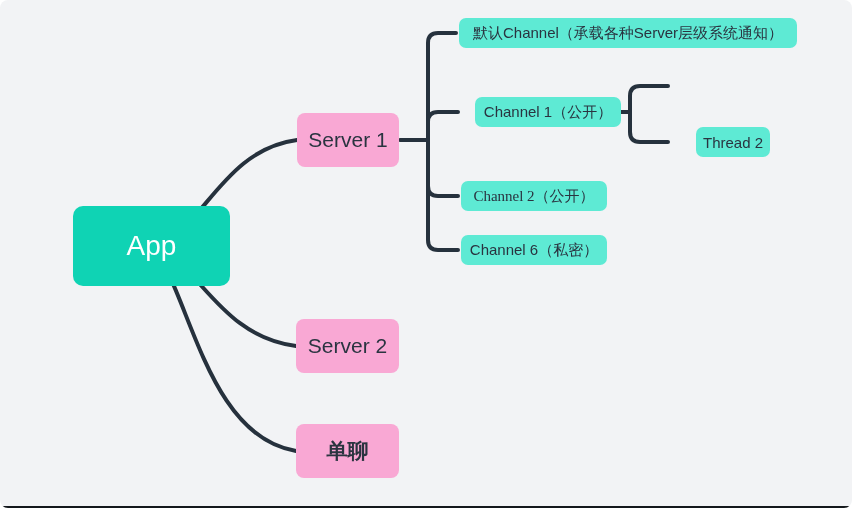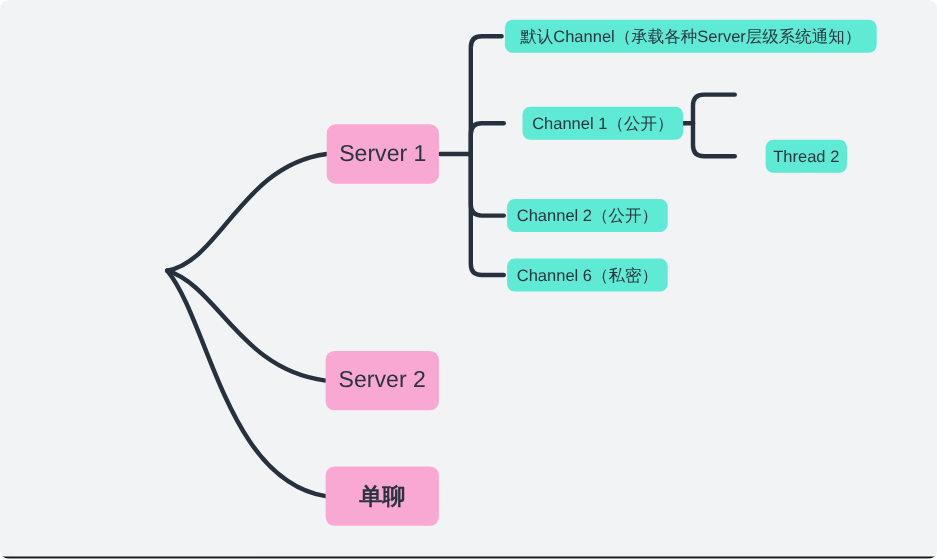--- a/index.html
+++ b/index.html
@@ -78,31 +78,32 @@
     <path d="M 400 140 H 428"></path>
     <path d="M 428 140 V 43 Q 428 33 438 33 H 456"></path>
     <path d="M 428 140 V 122 Q 428 112 438 112 H 458"></path>
     <path d="M 428 140 V 186 Q 428 196 438 196 H 458"></path>
     <path d="M 428 140 V 240 Q 428 250 438 250 H 458"></path>
     <path d="M 607 112 H 630"></path>
     <path d="M 630 112 V 96 Q 630 86 640 86 H 668"></path>
     <path d="M 630 112 V 132 Q 630 142 640 142 H 668"></path>
   </svg>
 
+  <div class="node root" style="left:73px; top:206px; width:157px; height:80px;">App</div>
 
   <div class="node branch" style="left:297px; top:113px; width:102px; height:54px;">Server 1</div>
 
   <div class="node branch" style="left:296px; top:319px; width:103px; height:54px;">Server 2</div>
 
   <div class="node branch" style="left:296px; top:424px; width:103px; height:54px;font-weight:bold;">单聊</div>
 
   <div class="node leaf" style="left:459px; top:18px; width:338px; height:30px;">默认Channel（承载各种Server层级系统通知）</div>
 
   <div class="node leaf" style="left:475px; top:97px; width:146px; height:30px;">Channel 1（公开）</div>
 
-  <div class="node leaf" style="left:461px; top:181px; width:146px; height:30px;">Channel 2（公开）</div>
+  <div class="node leaf" style="left:461px; top:181px; width:146px; height:30px;font-family:Liberation Serif, serif;">Channel 2（公开）</div>
 
   <div class="node leaf" style="left:461px; top:235px; width:146px; height:30px;">Channel 6（私密）</div>
 
 
   <div class="node leaf" style="left:672px; top:127px; width:74px; height:30px;margin-left:24px;">Thread 2</div>
 
 </div>
 
 </body></html>

